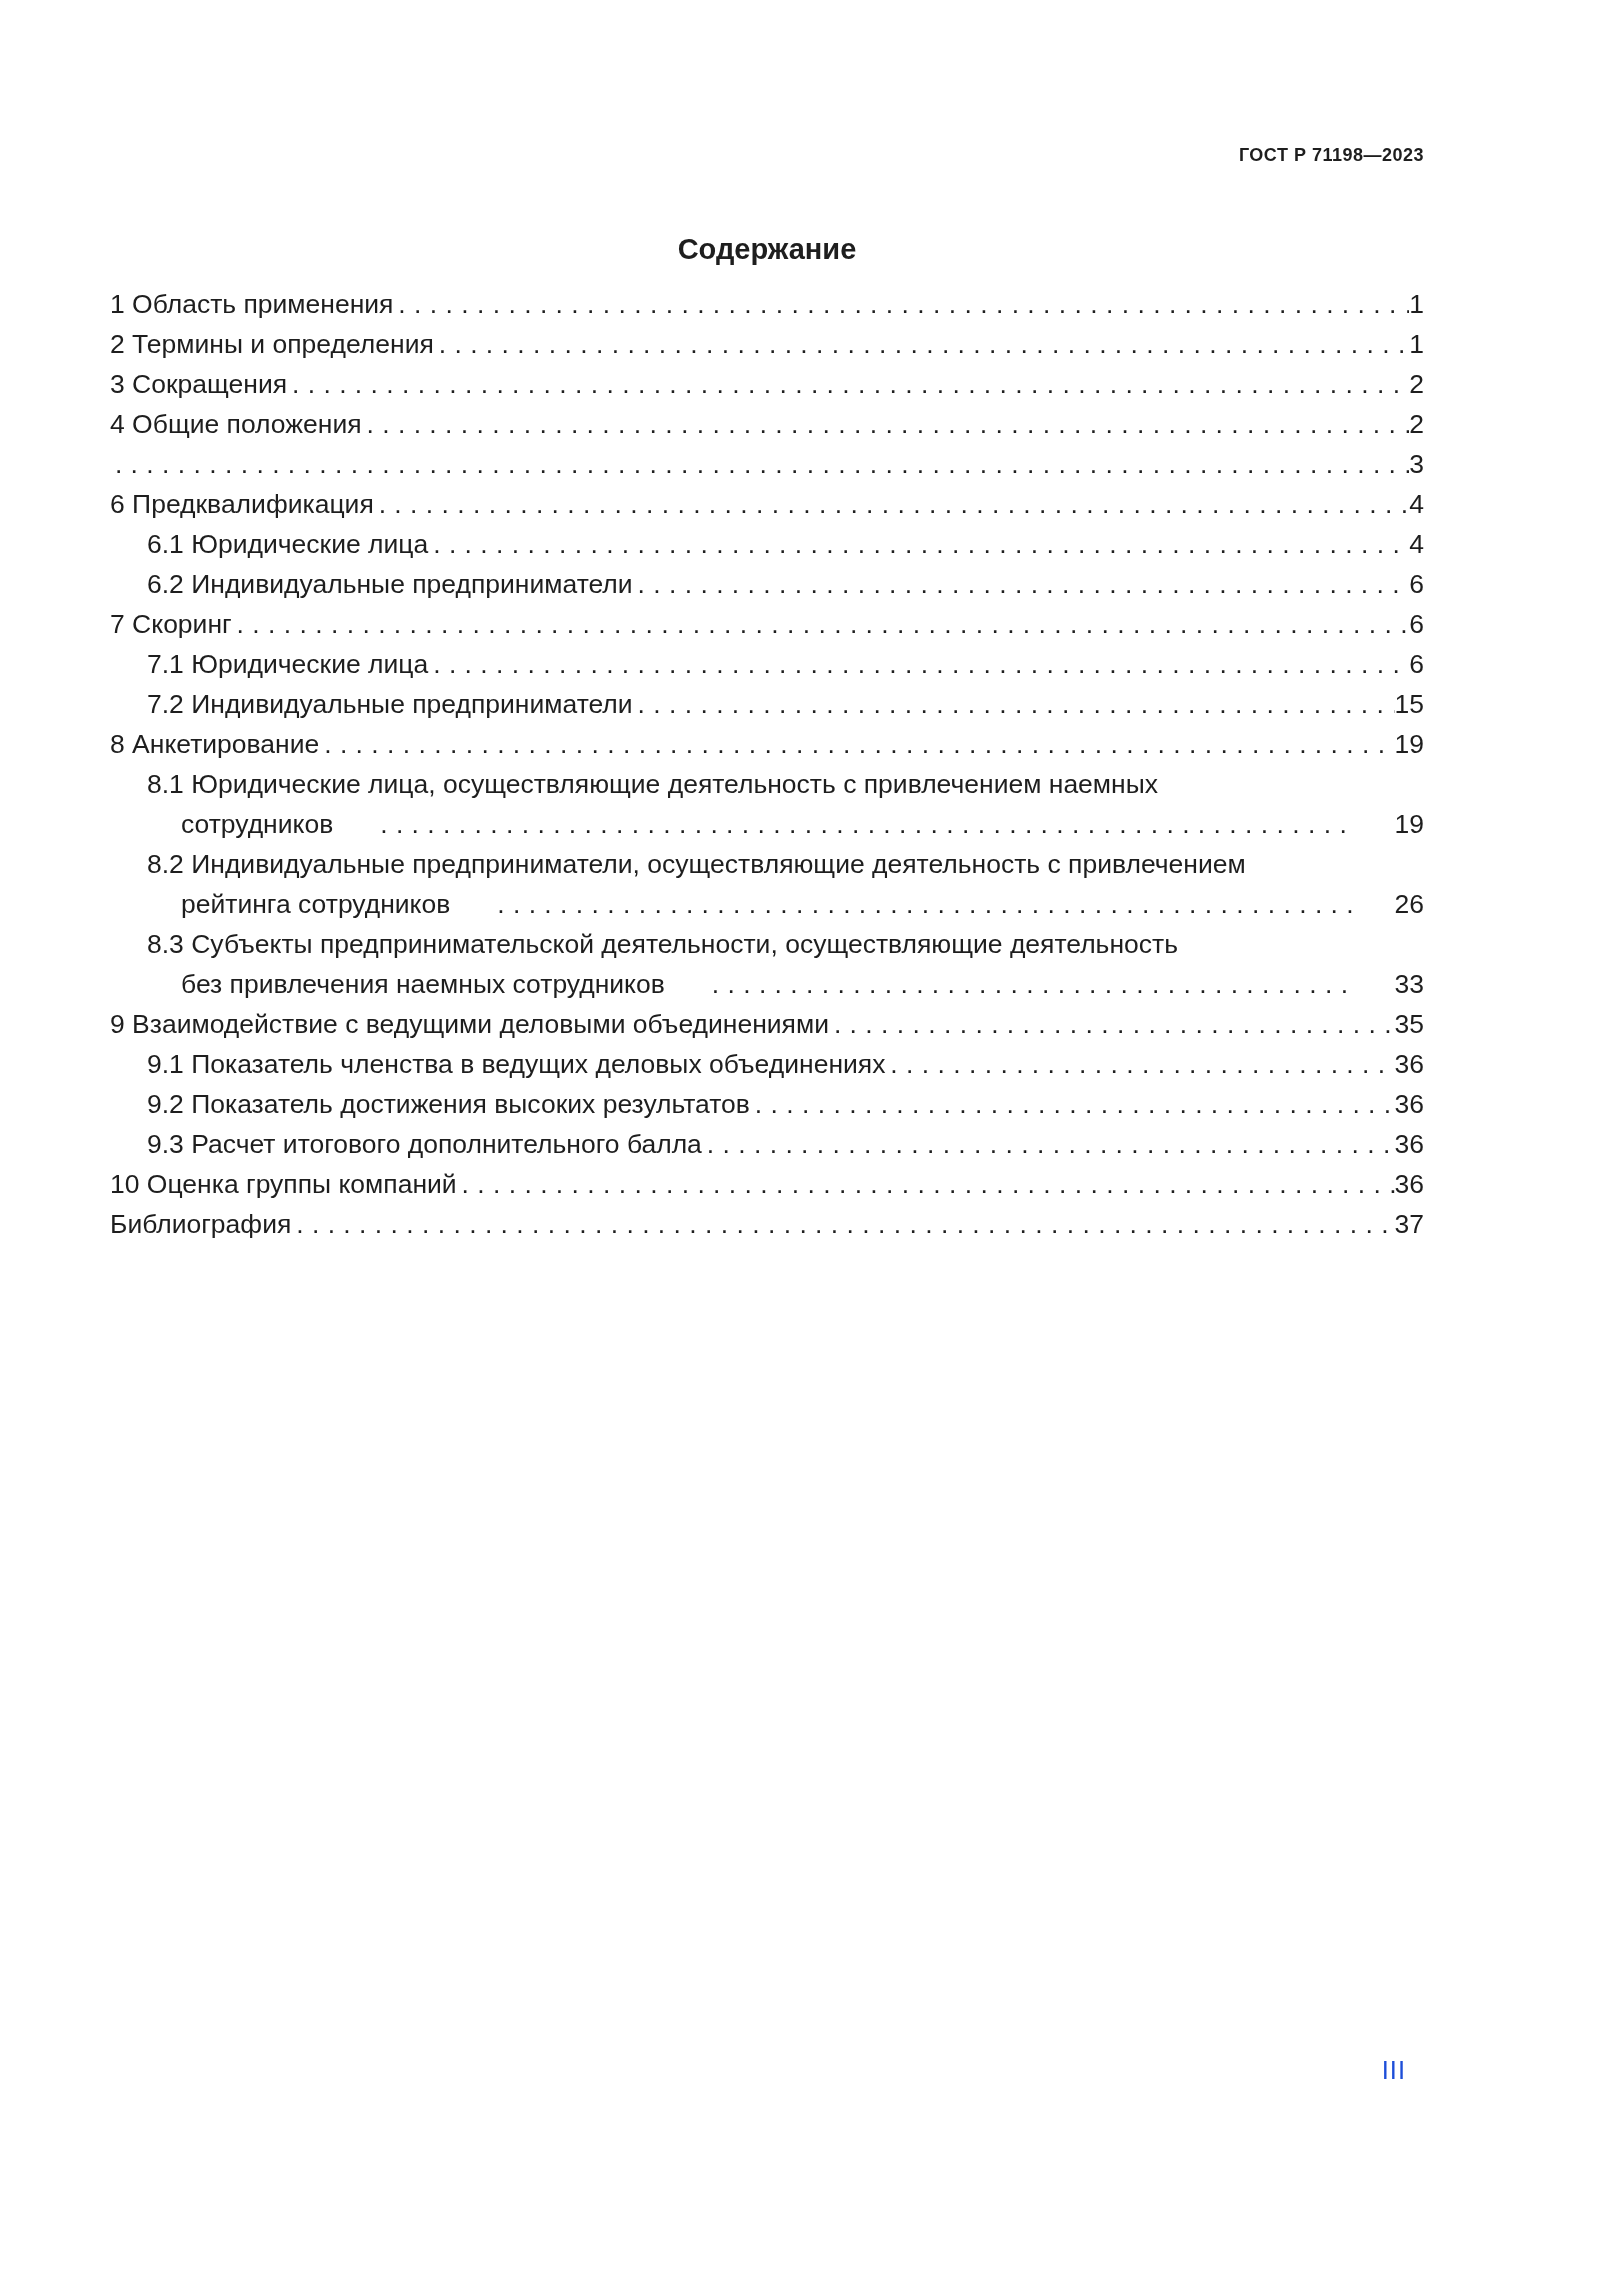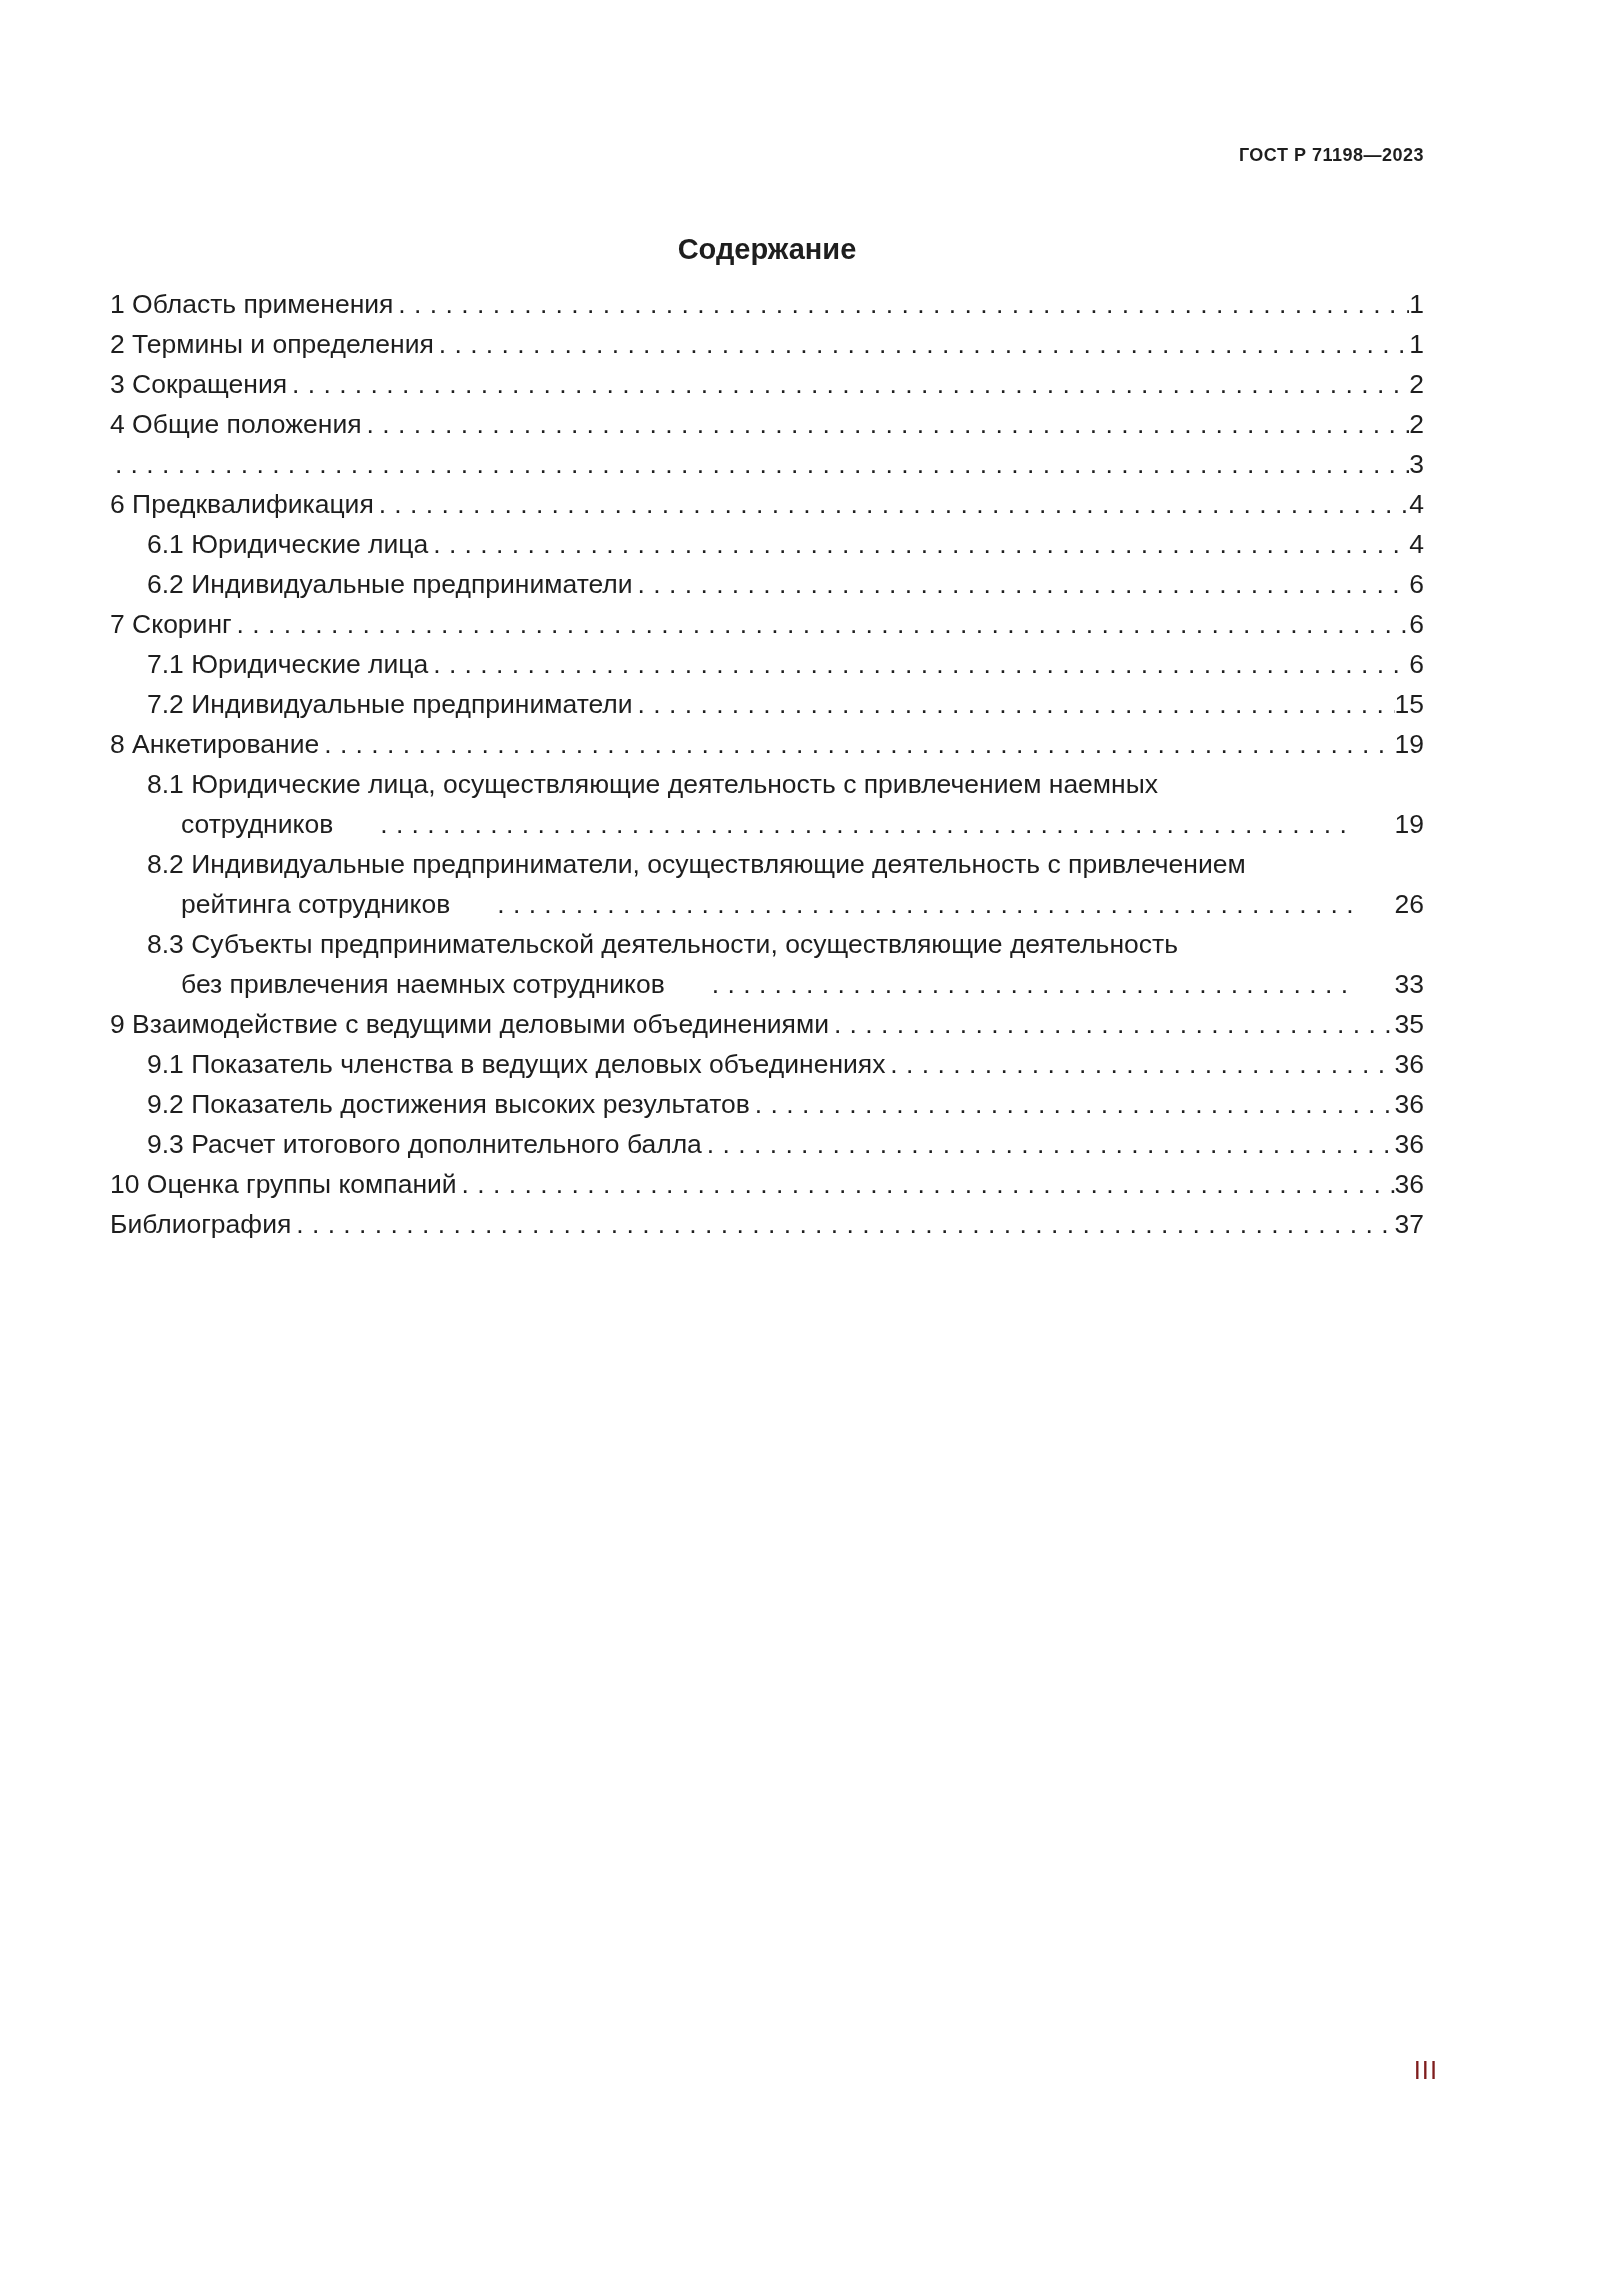--- a/index.html
+++ b/index.html
@@ -54,27 +54,27 @@
     flex: 1 1 auto;
     overflow: hidden;
     white-space: nowrap;
     padding-left: 4.9px;
     letter-spacing: 0.5px;
   }
   .page-num { flex: 0 0 auto; white-space: nowrap; }
   .doc-footer {
     position: absolute;
     top: 2056px;
-    left: 124px;
+    left: 92px;
     width: 1314px;
     text-align: right;
     font-size: 25.5px;
     font-weight: normal;
     letter-spacing: 1px;
-    color: #7f1d1d;
+    color: #1d4ed8;
   }
 </style>
 </head>
 <body>
 
 <div class="page">
   <div class="doc-header">ГОСТ Р 71198—2023</div>
 
   <div class="doc-title">Содержание</div>
 

